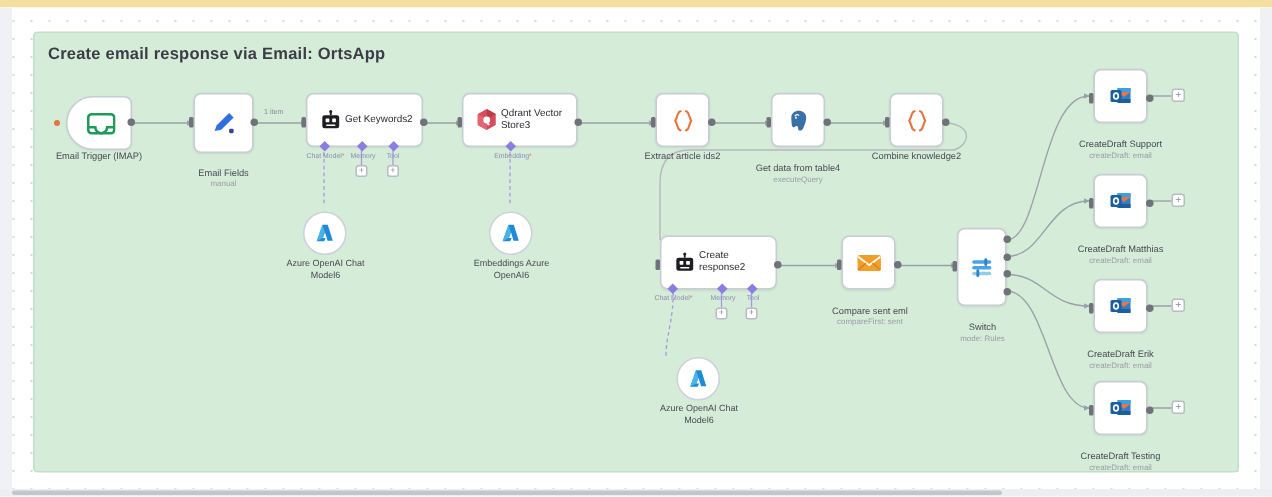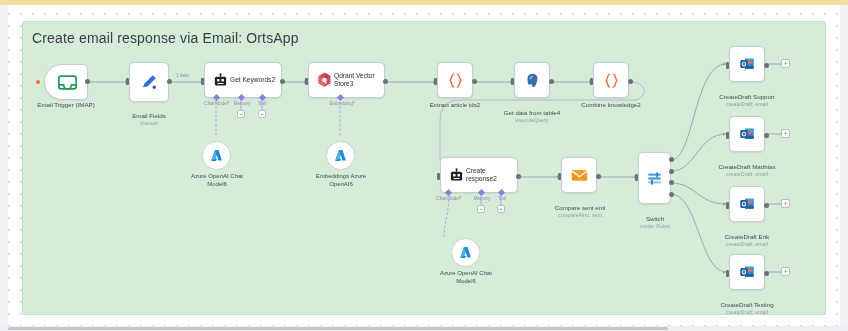--- a/index.html
+++ b/index.html
@@ -34,22 +34,22 @@
     position: absolute;
     left: 22px; top: 21px;
     width: 804px; height: 294px;
     background: #d4ecd8;
     border: 1px solid #bfdfc6;
     border-radius: 3px;
   }
   #sticky-title {
     position: absolute;
     left: 32px; top: 30px;
-    font-size: 14px;
-    font-weight: normal;
+    font-size: 11px;
+    font-weight: bold;
     color: #3c3c46;
     letter-spacing: 0.15px;
     white-space: nowrap;
   }
   
   #wires {
     position: absolute; left: 0; top: 0;
     width: 848px; height: 331px;
     pointer-events: none;
   }

